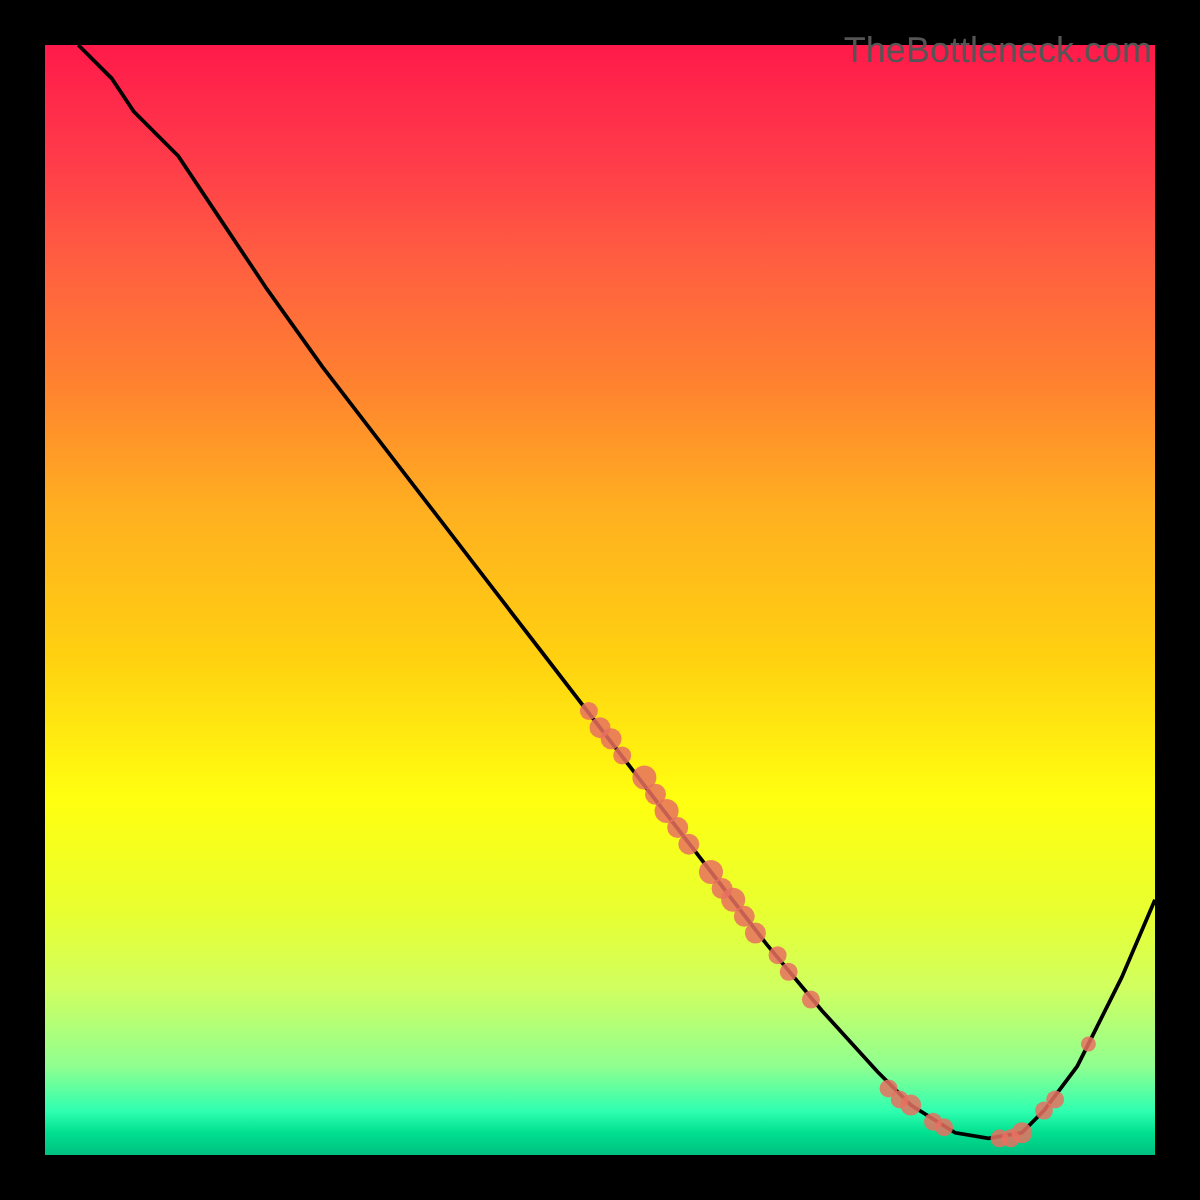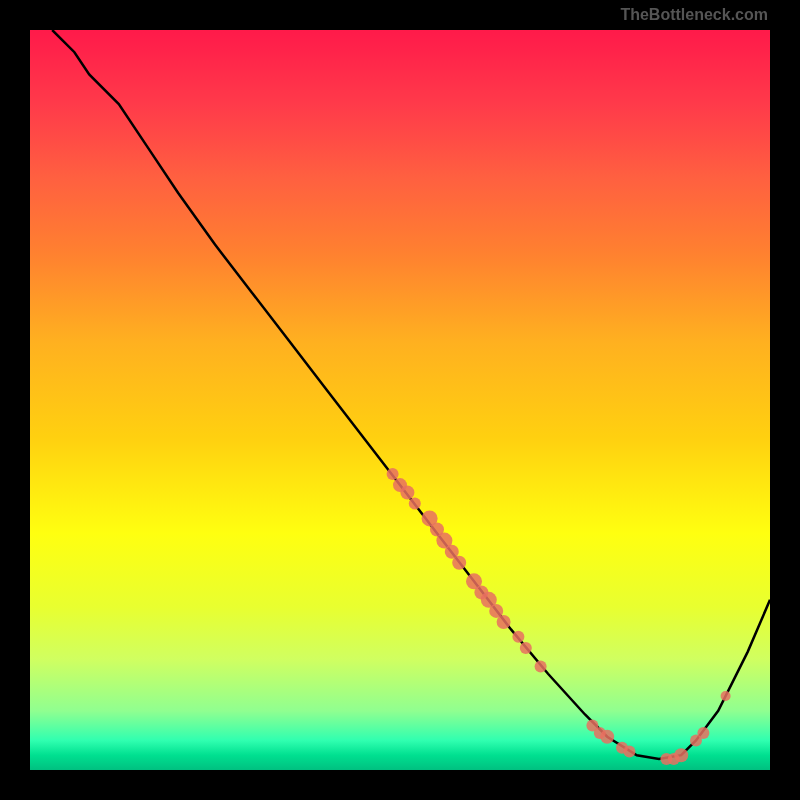--- a/index.html
+++ b/index.html
@@ -27,25 +27,25 @@
       #e8ff30 78%,
       #d0ff60 85%,
       #90ff90 92%,
       #30ffb0 96%,
       #00e090 98%,
       #00c080 100%
     );
   }
   .watermark {
     position: absolute;
-    top: 6px;
+    top: 20px;
     right: 32px;
     color: #555;
-    font-size: 16px;
-    font-weight: 700;
+    font-size: 24px;
+    font-weight: 400;
     z-index: 10;
   }
   svg.overlay {
     position: absolute;
     left: 30px;
     top: 30px;
     width: 740px;
     height: 740px;
     z-index: 5;
   }

